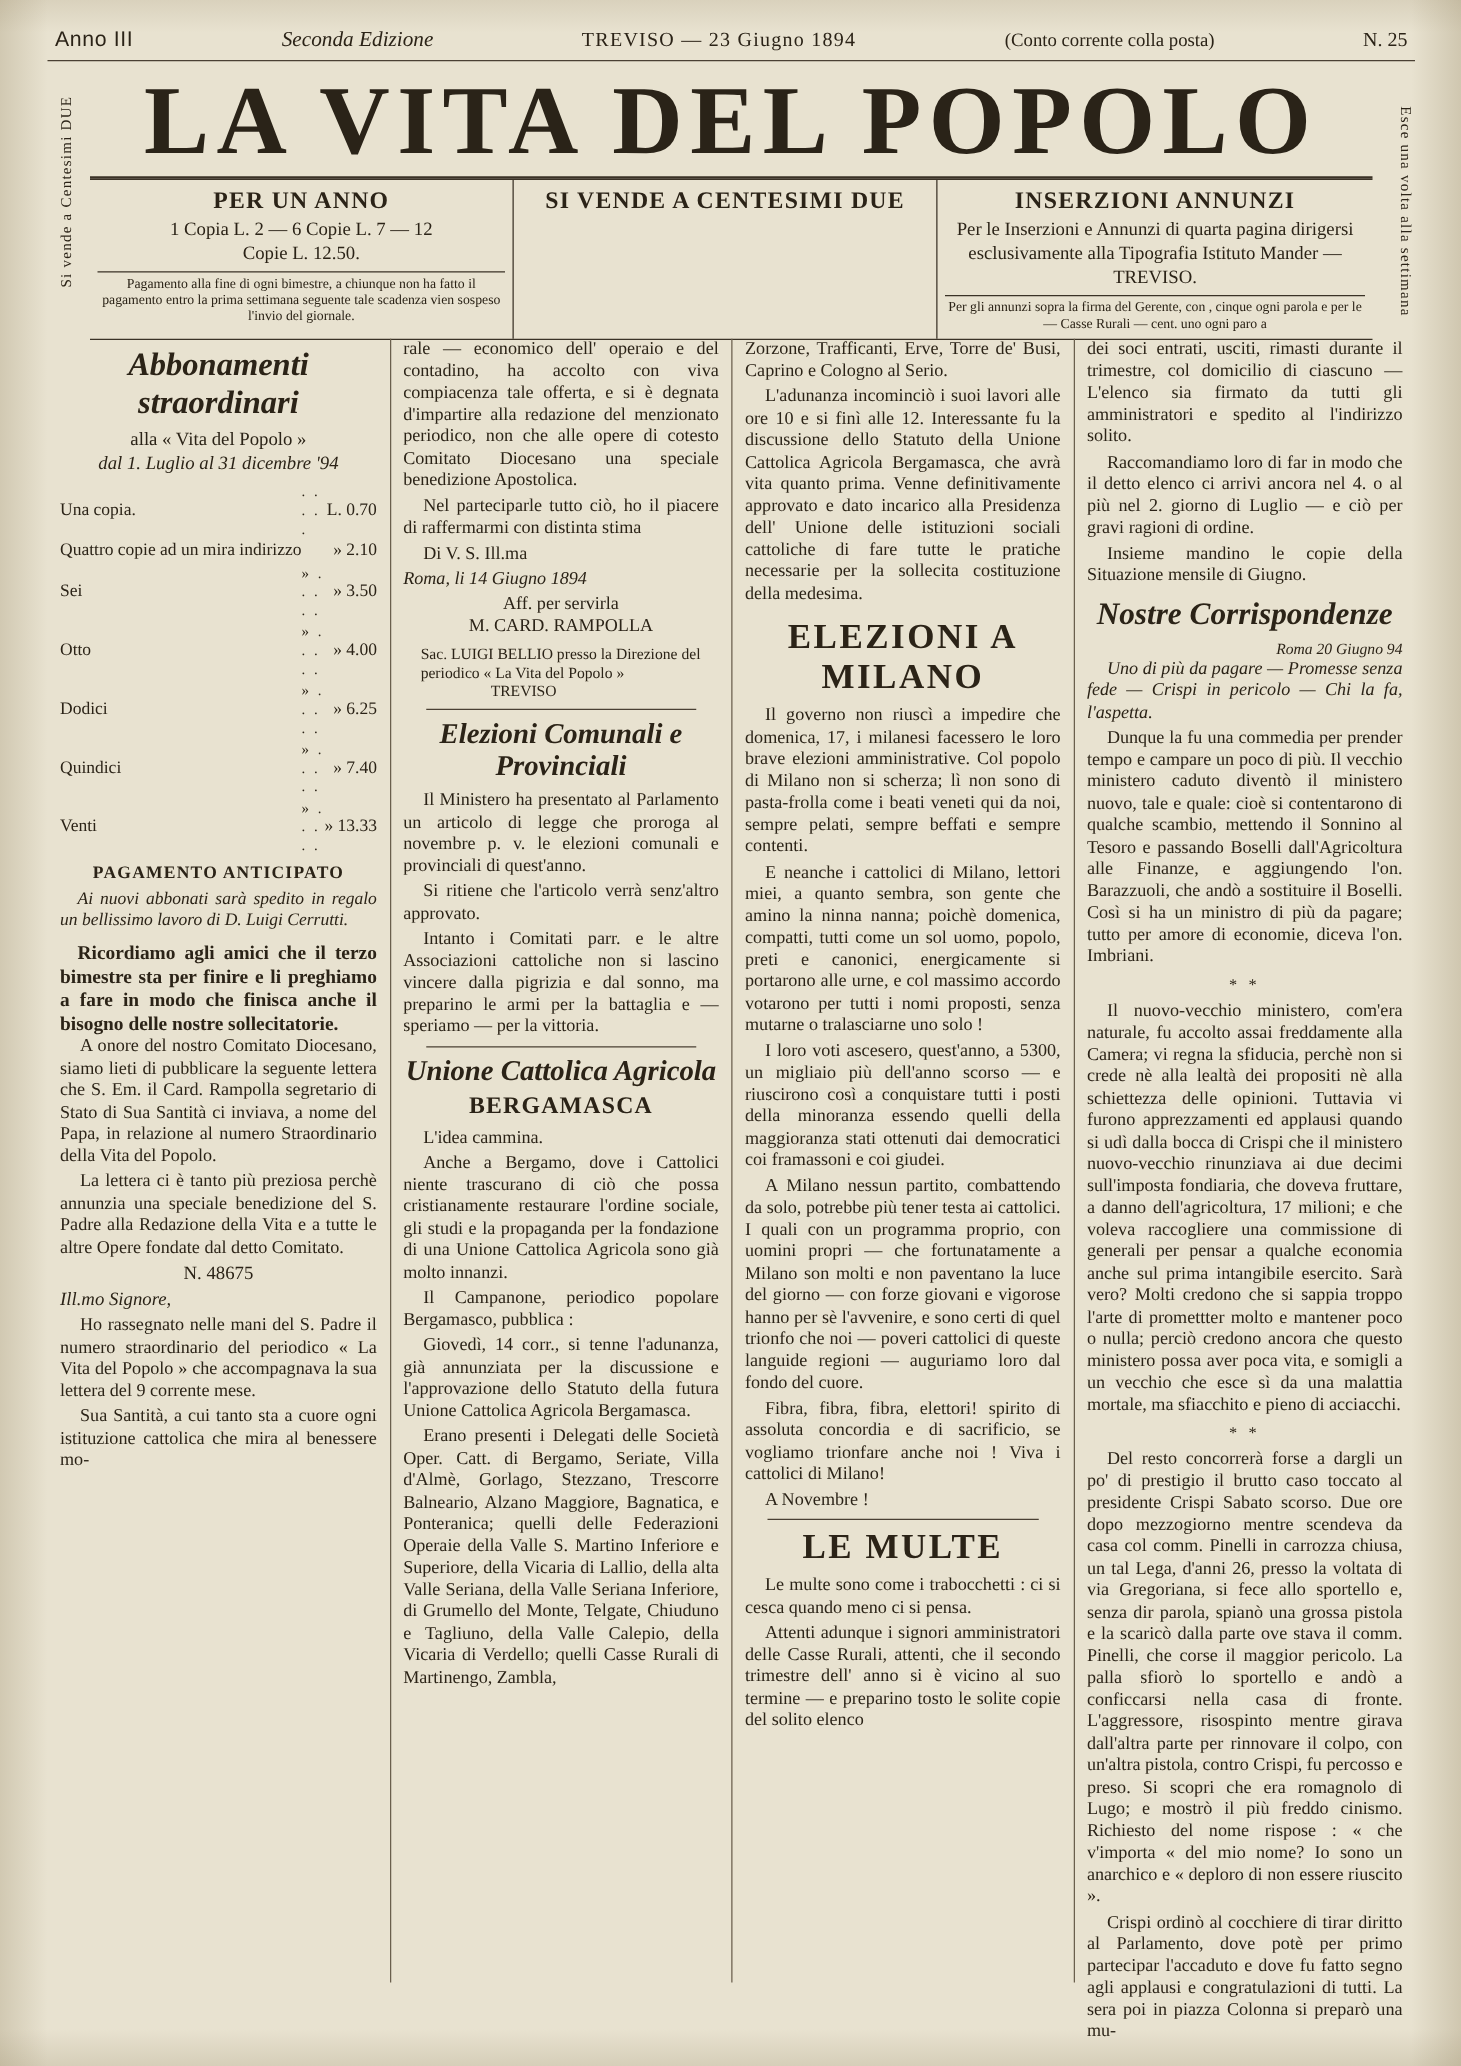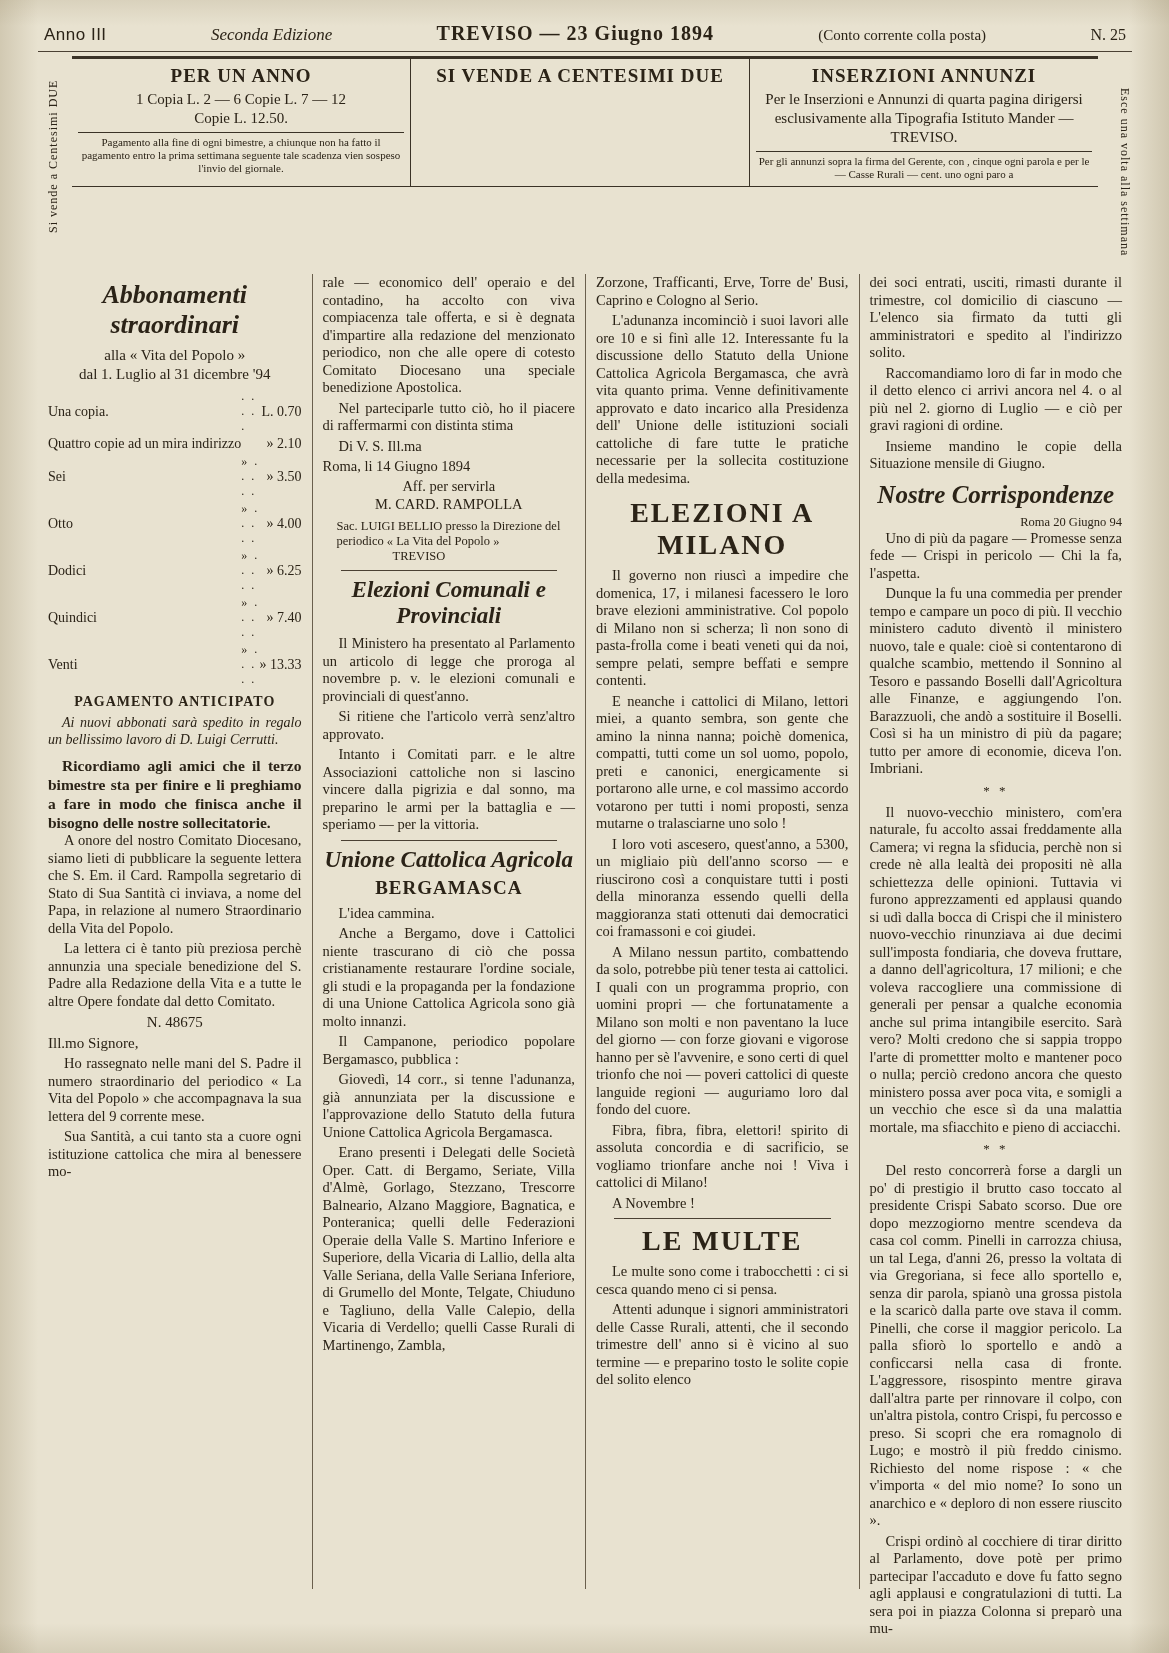--- a/index.html
+++ b/index.html
@@ -13,21 +13,21 @@
           linear-gradient(180deg, rgba(150,135,100,.18) 0px, rgba(150,135,100,0) 26px),
           linear-gradient(0deg, rgba(150,135,100,.22) 0px, rgba(150,135,100,0) 30px);
   }
   .sheet{position:absolute;left:38px;top:22px;width:1094px;height:1606px;}
 
   
   .topbar{display:flex;align-items:baseline;justify-content:space-between;
           font-size:16px;padding:0 6px 4px 6px;}
   .topbar .anno{font-family:Liberation Sans, sans-serif;font-size:17px;letter-spacing:.5px;}
   .topbar .ed{font-style:italic;font-size:17px;}
-  .topbar .city{font-weight:bold;font-size:20px;letter-spacing:1px;}
+  .topbar .city{font-weight:normal;font-size:16px;letter-spacing:1px;}
   .topbar .conto{font-size:15px;}
   .topbar .num{font-size:16px;}
   .rule{border-top:1px solid #4a4033;margin:2px 0 0 0;}
 
   
   .masthead-wrap{position:relative;margin-top:4px;height:212px;}
   .side{position:absolute;top:0;width:30px;height:208px;
         font-size:12px;letter-spacing:1px;text-align:center;}
   .side .v{writing-mode:vertical-rl;transform:rotate(180deg);
            display:inline-block;line-height:14px;height:200px;}
@@ -54,21 +54,21 @@
   .cols{display:flex;margin-top:6px;height:1315px;}
   .col{width:25%;padding:0 10px;box-sizing:border-box;position:relative;}
   .col + .col{border-left:1px solid #6a5f4d;}
   .col p{margin:0 0 3px 0;text-indent:16px;font-size:14.5px;line-height:17.5px;text-align:justify;}
   .col p.noind{text-indent:0;}
   .hdr{text-align:center;font-weight:bold;margin:6px 0 6px;}
   .hdr.script{font-size:26px;font-family:"Liberation Serif",serif;font-style:italic;letter-spacing:0px;}
   .hdr.big{font-size:28px;letter-spacing:2px;}
   .hdr.sm{font-size:19px;letter-spacing:1px;}
   .centerline{text-align:center;}
-  .it{}
+  .it{font-style:italic;}
   .sc{font-variant:small-caps;}
   .small{font-size:12.5px;line-height:15px;}
   .subrule{border-top:1px solid #4a4033;margin:6px 18px;}
   .stars{text-align:center;font-size:13px;letter-spacing:3px;margin:5px 0;}
 
   
   .ptable{width:100%;border-collapse:collapse;font-size:14px;margin:4px 0 6px;}
   .ptable td{padding:1px 0;}
   .ptable td.lbl{white-space:nowrap;}
   .ptable td.dots{color:#2b2317;letter-spacing:2px;font-size:12px;}
@@ -96,20 +96,21 @@
   <div class="rule"></div>
 
   <div class="masthead-wrap">
     <div class="side left">
       <span class="v">Si vende a Centesimi DUE</span>
     </div>
     <div class="side right">
       <span class="v">Esce una volta alla settimana</span>
     </div>
     <div class="masthead">
+      <div class="title">LA VITA DEL POPOLO</div>
       <div class="mh-rule"></div>
       <div class="boxrow">
         <div class="boxcell bc1">
           <div class="bh">PER UN ANNO</div>
           <div class="bl">1 Copia L. 2 — 6 Copie L. 7 — 12</div>
           <div class="bl">Copie L. 12.50.</div>
           <div class="bsmall">Pagamento alla fine di ogni bimestre, a chiunque non ha fatto il pagamento entro la prima settimana seguente tale scadenza vien sospeso l'invio del giornale.</div>
         </div>
         <div class="boxcell bc2">
           <div class="bh">SI VENDE A CENTESIMI DUE</div>

